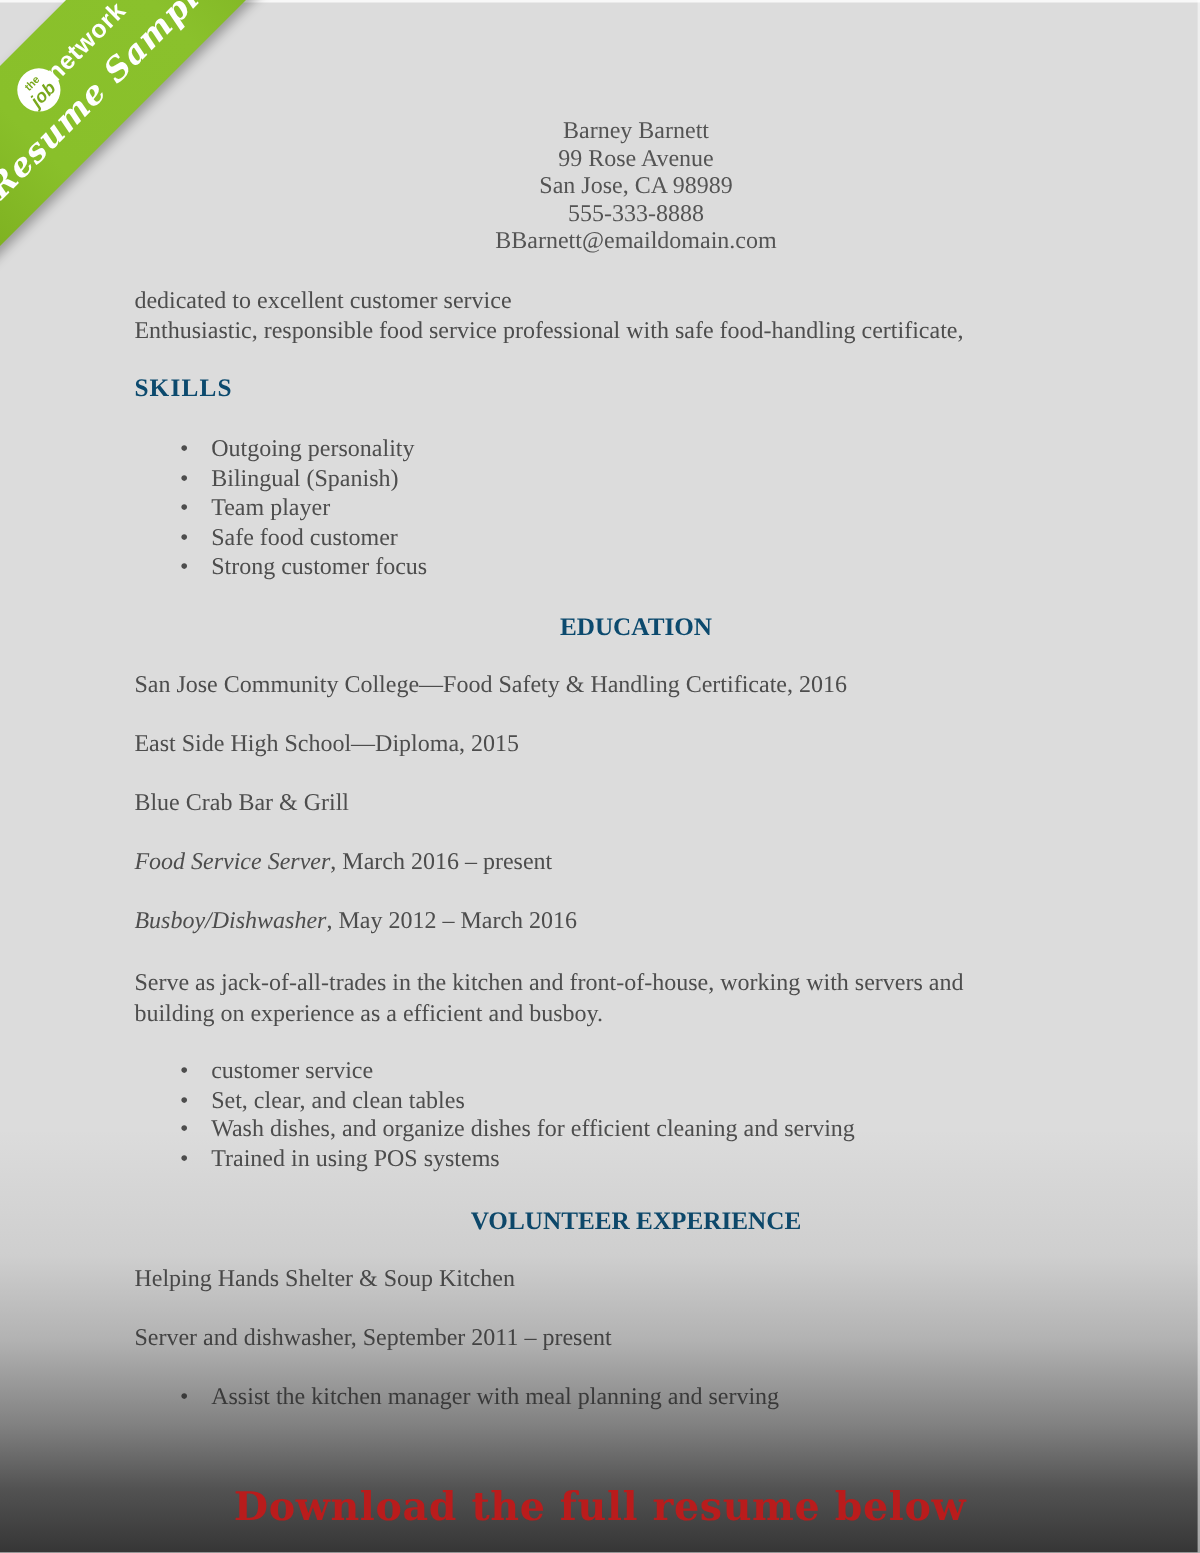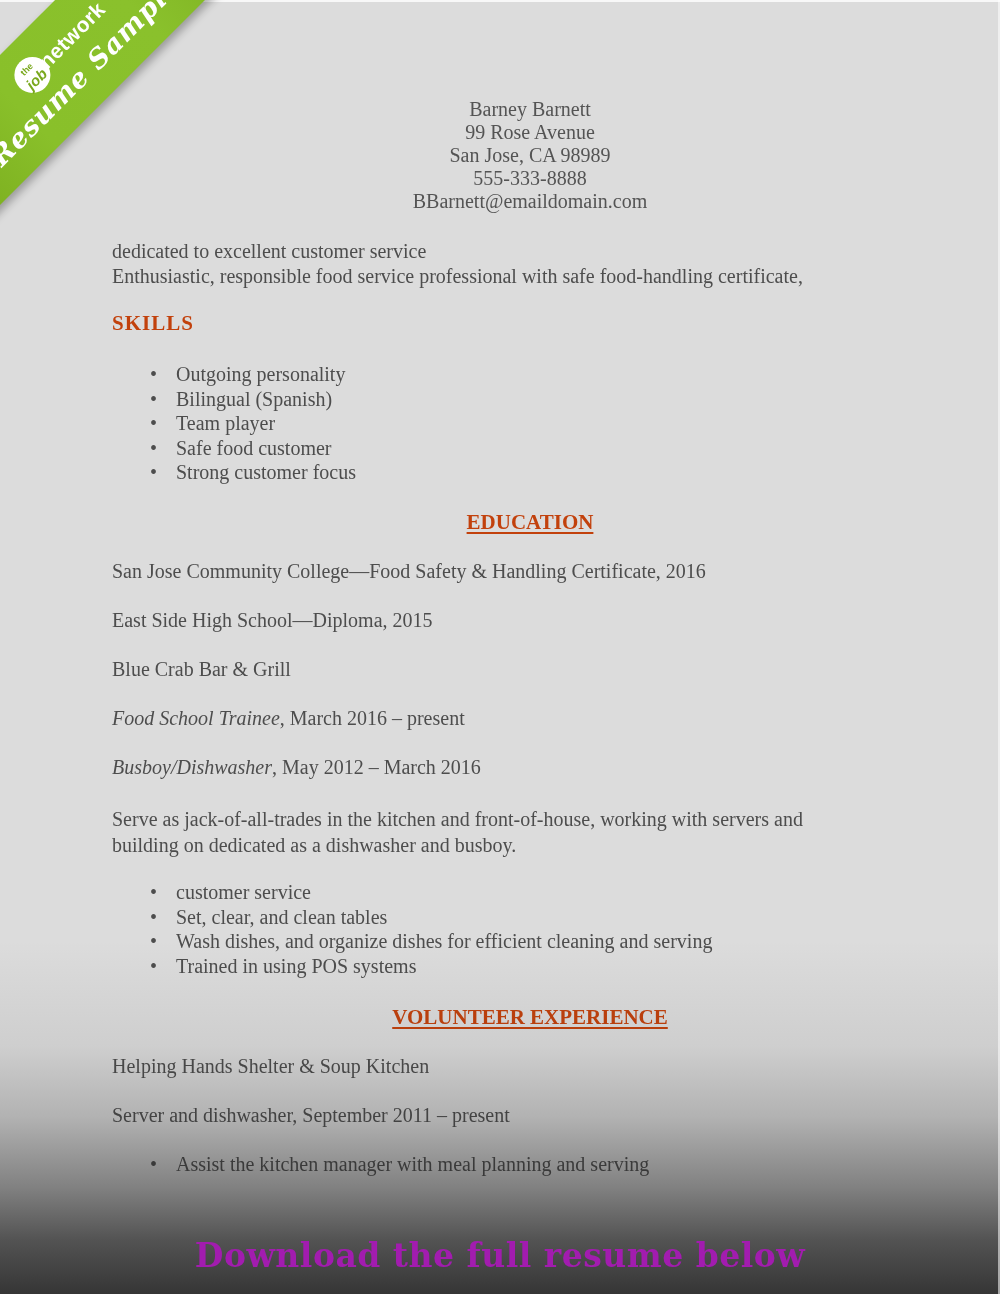--- a/index.html
+++ b/index.html
@@ -17,24 +17,24 @@
     box-shadow: inset 0 2px 0 rgba(255,255,255,0.8), inset -2px 0 0 rgba(255,255,255,0.55);
   }
 
   .content { position:absolute; left:112px; top:58px; width:836px; z-index:1;margin-top:40px; }
   .line { white-space:nowrap; }
 
   .contact { text-align:center; font-size:20px; line-height:23px; color:#545454; }
 
   .summary { margin:26px 0 0; font-size:20px; line-height:24.5px; }
 
-  h2 { margin:0; font-size:21px; font-weight:bold; color:#c2410c; }
+  h2 { margin:0; font-size:21px; font-weight:bold; color:#0c4a6e; }
   .h-skills { margin-top:23px; letter-spacing:1px; }
   .h-center { text-align:center; }
-  .h-center .u { text-decoration:underline; text-underline-offset:3px; }
+  .h-center .u { text-underline-offset:3px; }
   .h-education { margin-top:25px; }
   .h-work { margin-top:27px; }
   .h-volunteer { margin-top:27px; }
 
   .bullets { list-style:none; margin:26px 0 0; padding:0; }
   .bullets li { position:relative; padding-left:64px; font-size:20px; line-height:24.6px; }
   .bullets li::before { content:"\2022"; position:absolute; left:38px; top:0; color:#4d4d4d; }
   .work-bullets { margin-top:22px; }
   .vol-bullets { margin-top:24px; }
 
@@ -49,21 +49,21 @@
       rgba(29,29,29,0) 0%,
       rgba(29,29,29,0.07) 30%,
       rgba(29,29,29,0.22) 50%,
       rgba(29,29,29,0.48) 70%,
       rgba(29,29,29,0.72) 85%,
       rgba(29,29,29,0.87) 100%);
   }
 
   .cta {
     position:absolute; left:0; right:0; top:1236px; z-index:6;
-    text-align:center; color:#a21caf;
+    text-align:center; color:#b91c1c;
     font-family:"DejaVu Serif", serif;
     font-size:33px; font-weight:600; letter-spacing:0.5px;
   }
 
   
   .ribbon {
     position:absolute; left:-108px; top:5px; width:360px; height:106px; z-index:10;
     transform:rotate(-45deg);
     background:linear-gradient(90deg, #7cae1f 0%, #89c02a 30%, #8ac12c 72%, #7fb322 100%);
     box-shadow:0 5px 9px rgba(0,0,0,0.30);
@@ -117,27 +117,27 @@
     </ul>
 
     <h2 class="h-center h-education"><span class="u">EDUCATION</span></h2>
 
     <p class="entry line">San Jose Community College—Food Safety &amp; Handling Certificate, 2016</p>
     <p class="entry line">East Side High School—Diploma, 2015</p>
 
 
     <p class="entry line">Blue Crab Bar &amp; Grill</p>
 
-    <p class="entry line"><span class="it">Food School Trainee</span><span>, March 2016 – present</span></p>
+    <p class="entry line"><span class="it">Food Service Server</span><span>, March 2016 – present</span></p>
 
     <p class="entry line"><span class="it">Busboy/Dishwasher</span><span>, May 2012 – March 2016</span></p>
 
     <div class="desc">
       <div class="line">Serve as jack-of-all-trades in the kitchen and front-of-house, working with servers and</div>
-      <div class="line">building on dedicated as a dishwasher and busboy.</div>
+      <div class="line">building on experience as a efficient and busboy.</div>
     </div>
 
     <ul class="bullets work-bullets">
       <li>
         <div class="line">customer service</div>
       </li>
       <li><span class="line">Set, clear, and clean tables</span></li>
       <li><span class="line">Wash dishes, and organize dishes for efficient cleaning and serving</span></li>
       <li><span class="line">Trained in using POS systems</span></li>
     </ul>

